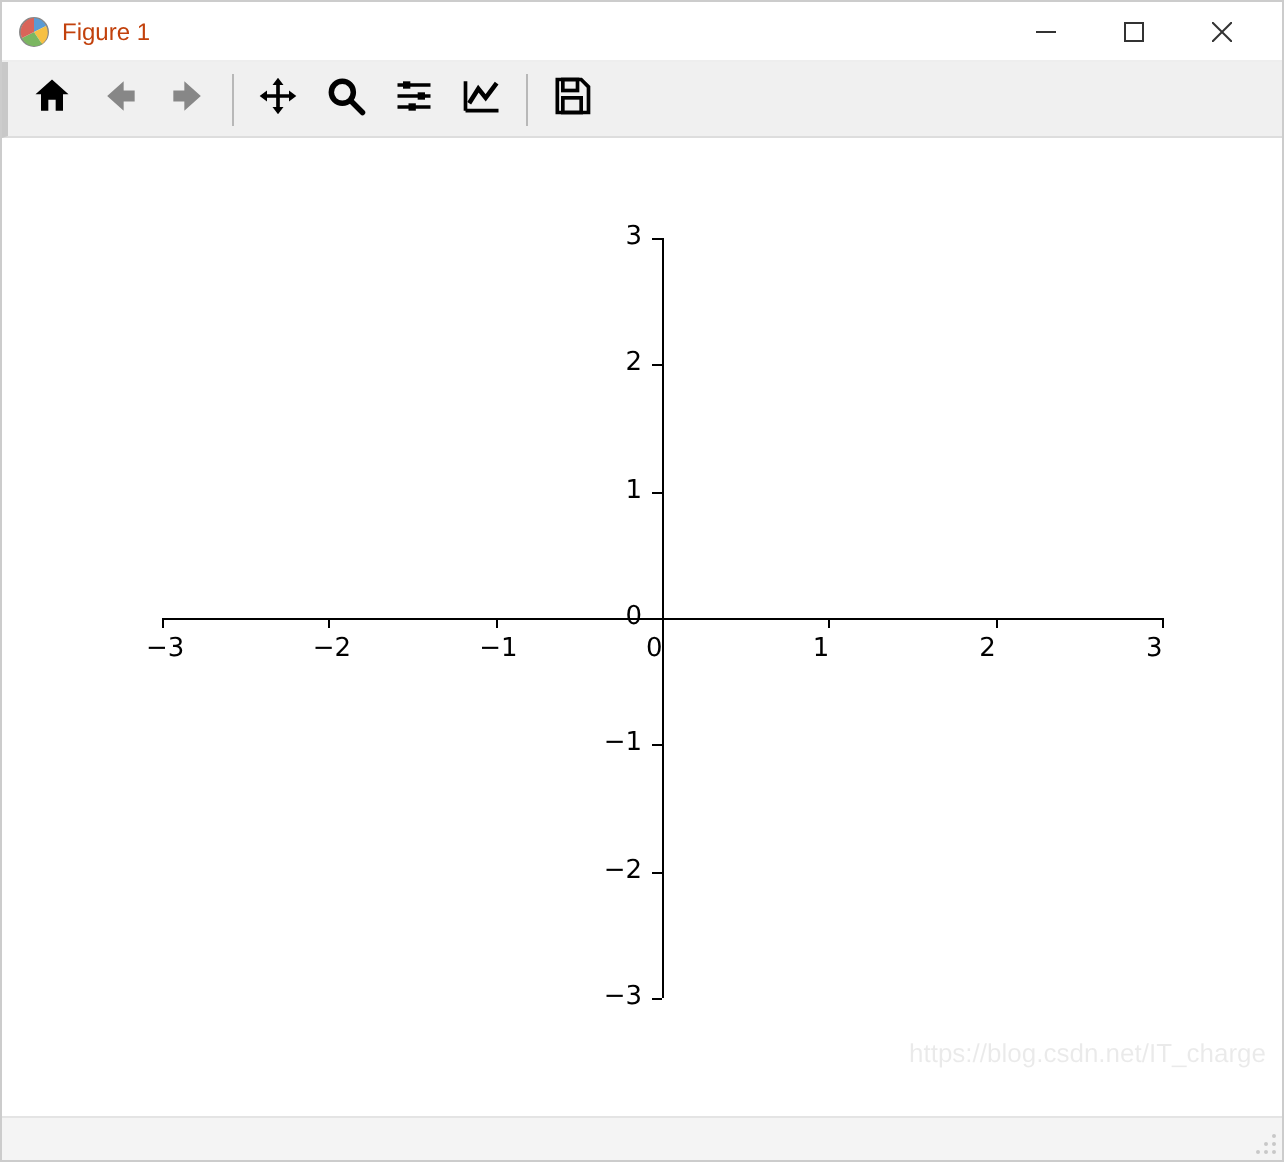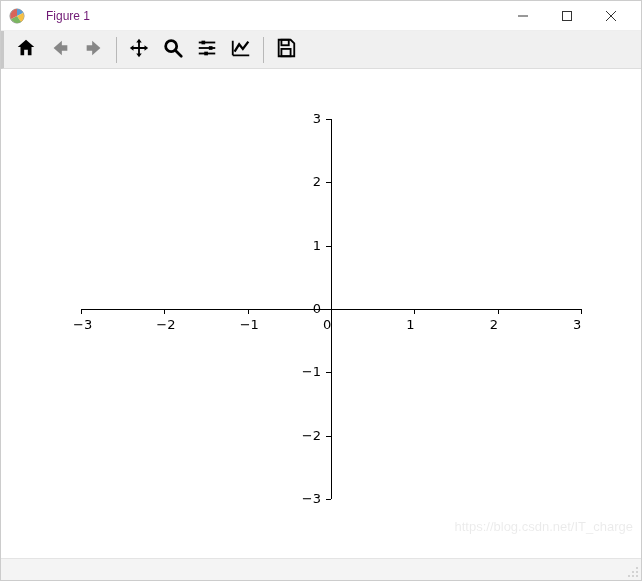--- a/index.html
+++ b/index.html
@@ -19,21 +19,21 @@
     display: flex;
     align-items: center;
     padding: 0 8px;
     background: #fff;
     border-bottom: 1px solid #eee;
   }
   .titlebar .app-icon {
     width: 16px; height: 16px;
     margin-right: 6px;
   }
-  .titlebar .title { flex: 0 0 auto; color: #701a75; margin-left: 15px; }
+  .titlebar .title { flex: 0 0 auto; color: #c2410c; }
   .titlebar .spacer { flex: 1 1 auto; }
   .winbtn {
     width: 44px; height: 30px;
     display: flex; align-items: center; justify-content: center;
     color: #555;
   }
   .winbtn svg { width: 10px; height: 10px; }
   
   .toolbar {
     height: 38px;

